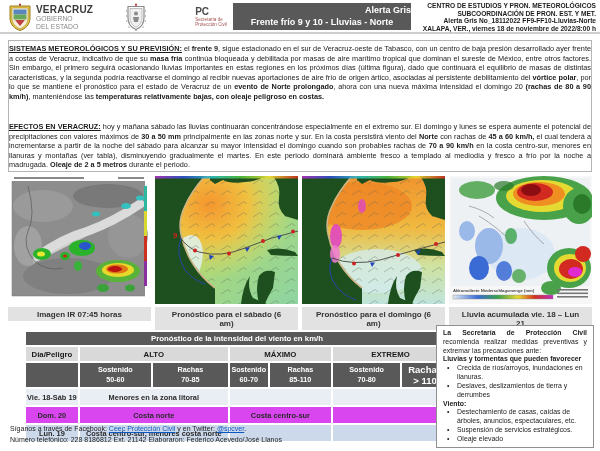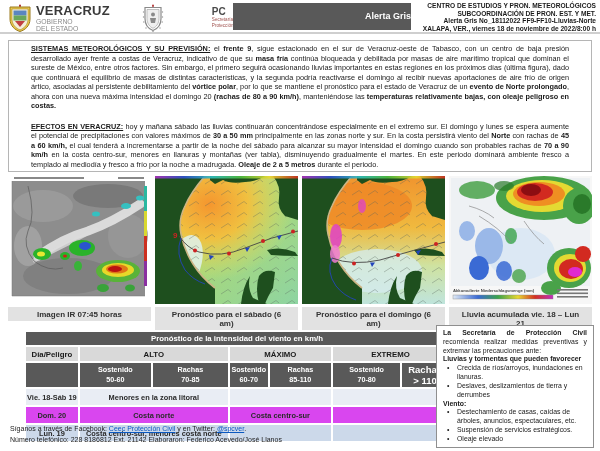--- a/index.html
+++ b/index.html
@@ -3,36 +3,36 @@
 <meta charset="utf-8">
 <style>
   * { margin:0; padding:0; box-sizing:border-box; }
   body { background:#888; font-family:"Liberation Sans", sans-serif; }
   .page { position:relative; width:600px; height:451px; background:#ffffff; overflow:hidden; margin:0 auto; }
 
   
   .header { position:absolute; top:0; left:0; width:600px; height:34px; border-bottom:2px solid #cfcfcf; background:#fff; }
   .logos { position:absolute; left:8px; top:3px; display:flex; align-items:center; gap:6px; }
   .logo-block { display:flex; align-items:center; gap:4px; }
-  .logo-text1 .l1 { font-size:13px; font-weight:bold; color:#3a3a3a; letter-spacing:.2px; }
+  .logo-text1 .l1 { font-size:10px; font-weight:bold; color:#3a3a3a; letter-spacing:.2px; }
   .logo-text1 .l2, .logo-text1 .l3 { font-size:6.8px; color:#8a8a8a; line-height:1.05; }
   .logo-text2 { margin-left:2px; }
   .logo-text2 .pc { font-size:10px; font-weight:bold; color:#4a4a4a; line-height:1; }
   .logo-text2 .sub { font-size:4.6px; color:#a0524f; line-height:1.15; }
   .pc-logo { margin-left:26px;gap:46px; }
   .alert-box { position:absolute; left:233px; top:3px; width:178px; height:27px; background:#595959; color:#fff; text-align:center; display:flex; flex-direction:column; justify-content:center; }
   .alert-box .t1 { font-size:9px; font-weight:bold; line-height:1.25;text-align:right; }
   .alert-box .t2 { font-size:9px; font-weight:bold; line-height:1.25; }
   .org { position:absolute; right:4px; top:2px; text-align:right; }
   .org div { font-size:6.6px; font-weight:bold; color:#1a1a1a; line-height:1.17; }
 
   
-  .textbox { position:absolute; top:40px; left:8px; width:584px; height:132px; border:1px solid #b5b5b5; padding:3px 22px; overflow:hidden; }
+  .textbox { position:absolute; top:40px; left:8px; width:584px; height:132px; border:1px solid #b5b5b5; padding:3px 0; overflow:hidden; }
   .textbox p { font-size:7.3px; line-height:1.31; text-align:justify; color:#1a1a1a; }
-  .textbox p + p { margin-top:11px; }
+  .textbox p + p { margin-top:21px; }
   .b { font-weight:bold; }
   .u { text-decoration:underline; }
 
   
   .figures { position:absolute; top:176px; left:8px; width:584px; display:flex; gap:4px; }
   .figure { width:143px; }
   .fig-img { width:143px; height:128px; display:block; background:#fff; }
   .fig-caption { margin-top:3px; background:#e2e2e2; color:#333; font-size:8px; font-weight:bold; text-align:center; padding:3px 12px 2px; }
 
   
@@ -107,20 +107,21 @@
         <div class="logo-text2">
           <div class="pc">PC</div>
           <div class="sub">Secretaría de</div>
           <div class="sub">Protección Civil</div>
         </div>
       </div>
     </div>
 
     <div class="alert-box">
       <div class="t1">Alerta Gris</div>
+      <div class="t2">Frente frío 9 y 10 - Lluvias - Norte</div>
     </div>
 
     <div class="org">
       <div>CENTRO DE ESTUDIOS Y PRON. METEOROLÓGICOS</div>
       <div>SUBCOORDINACIÓN DE PRON. EST. Y MET.</div>
       <div>Alerta Gris No_18112022 FF9-FF10-Lluvias-Norte</div>
       <div>XALAPA, VER., viernes 18 de noviembre de 2022/8:00 h</div>
     </div>
   </div>
 

